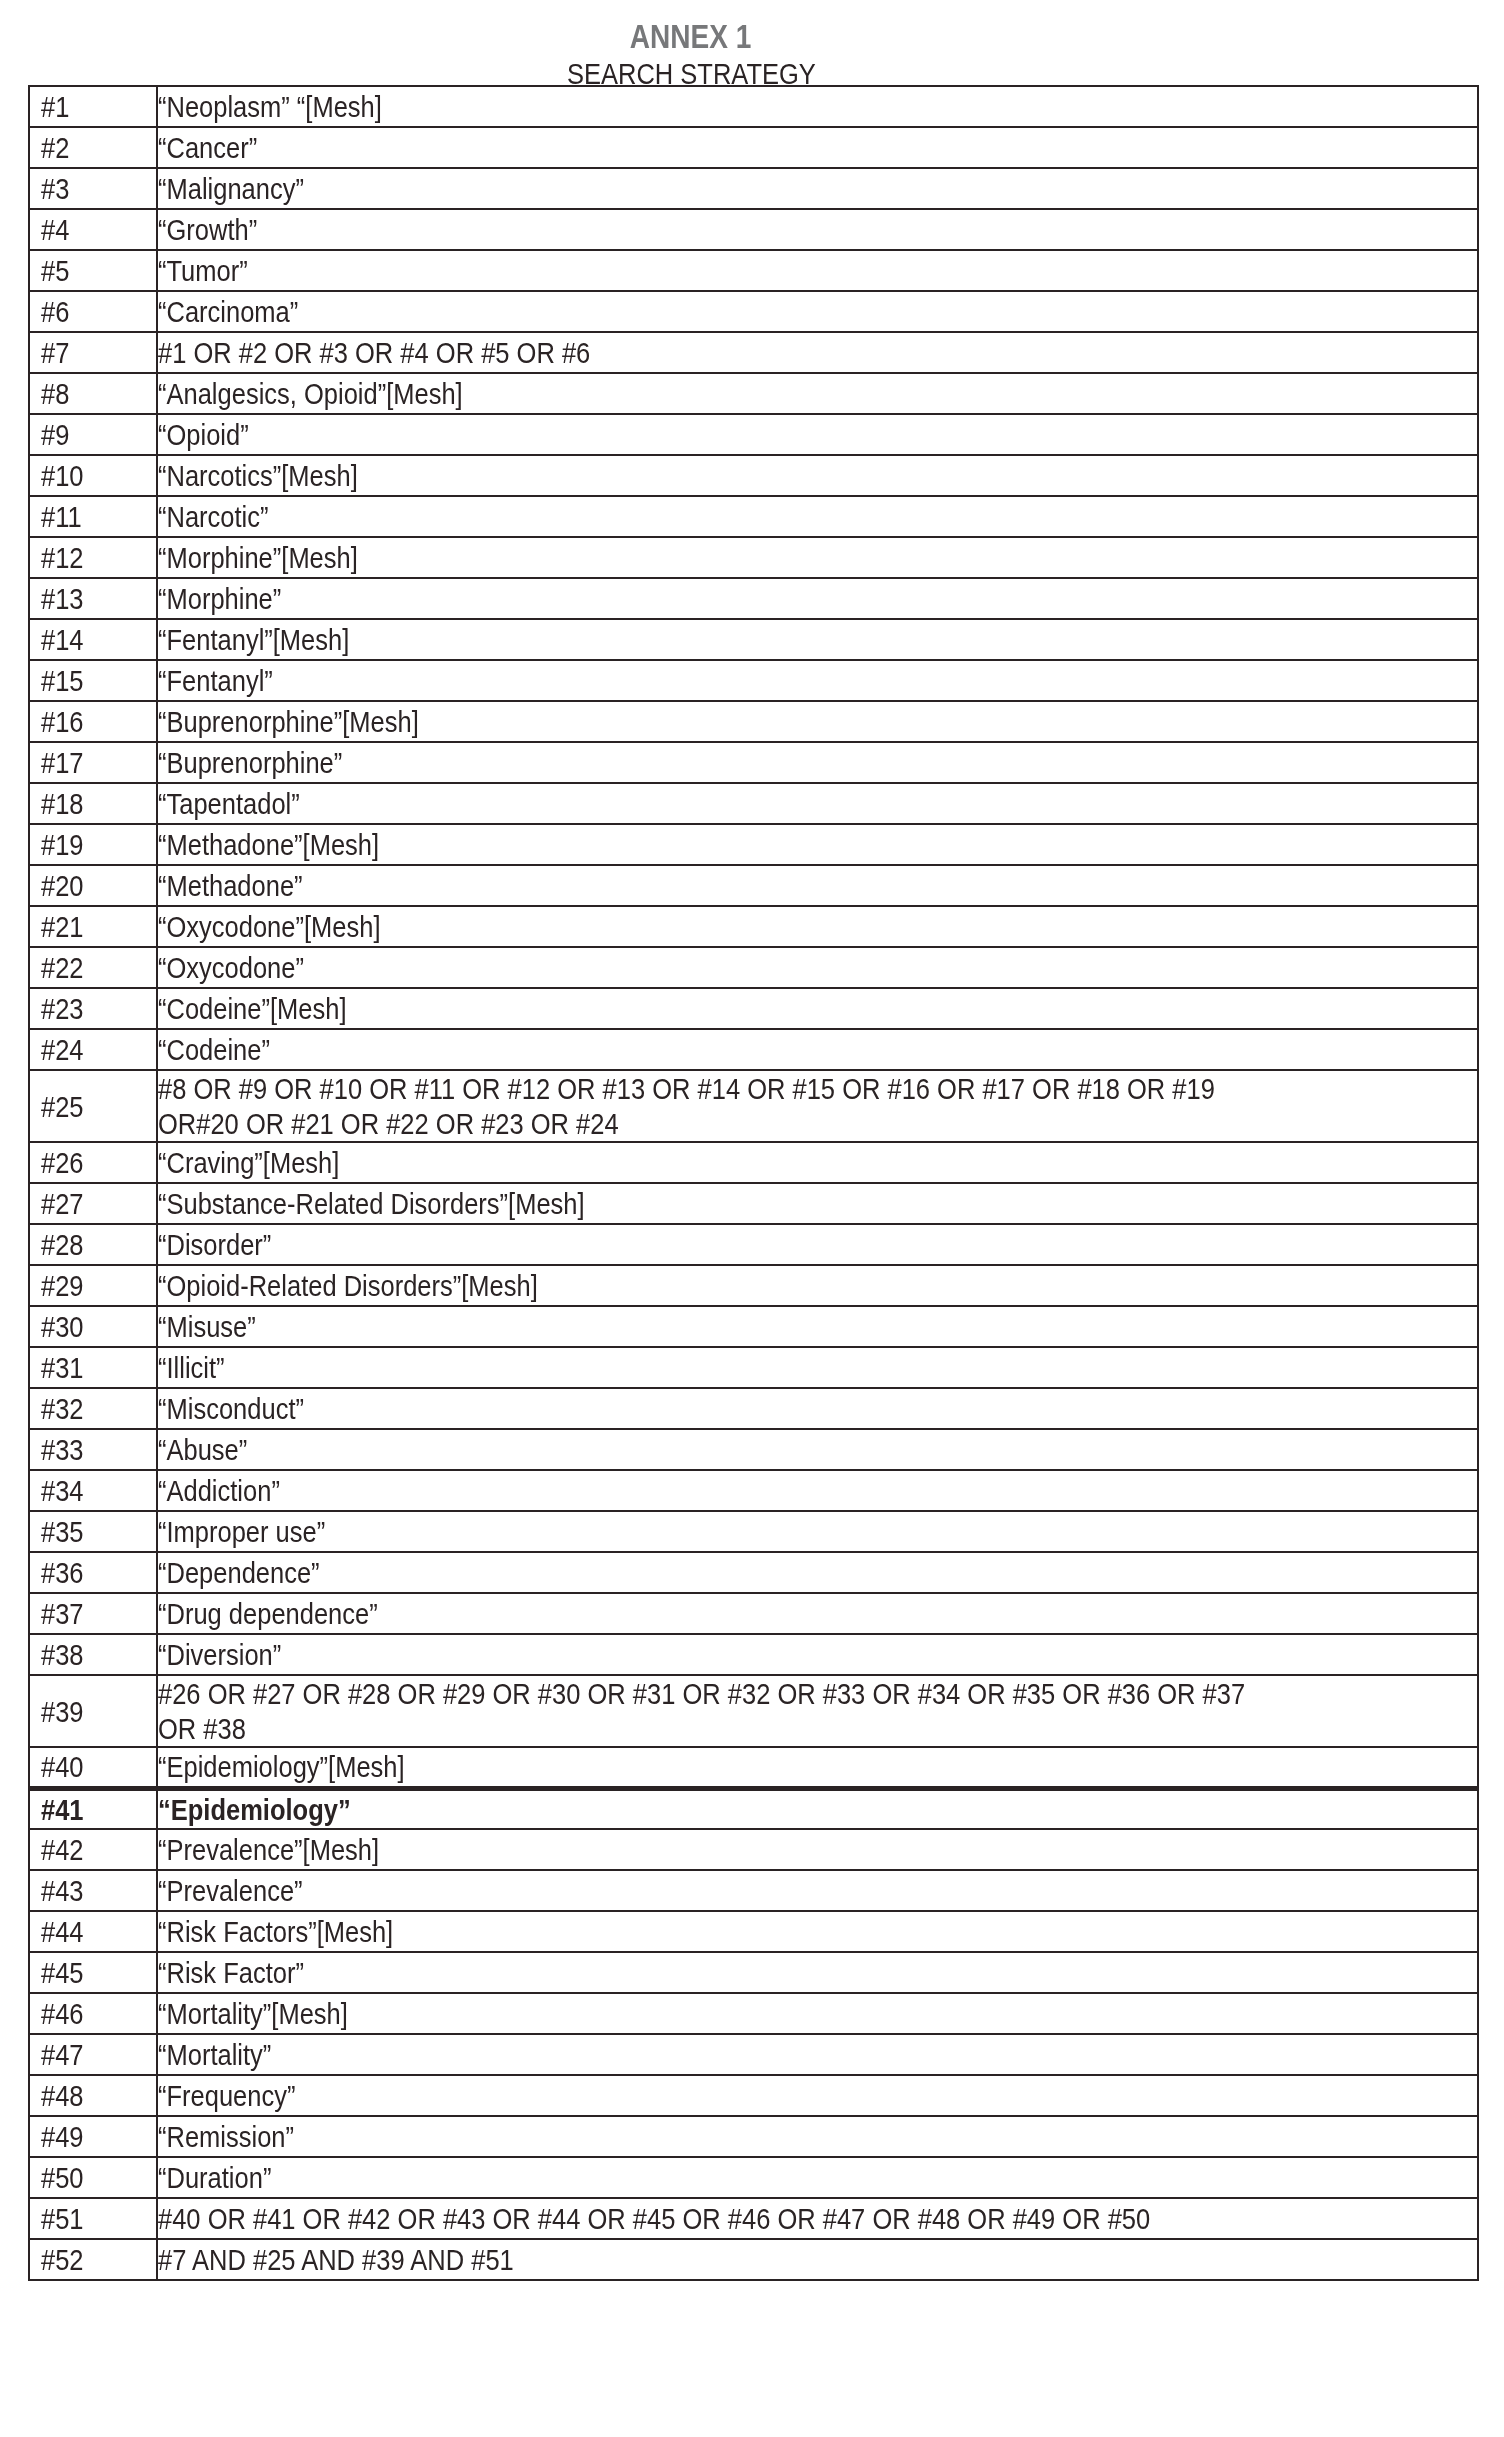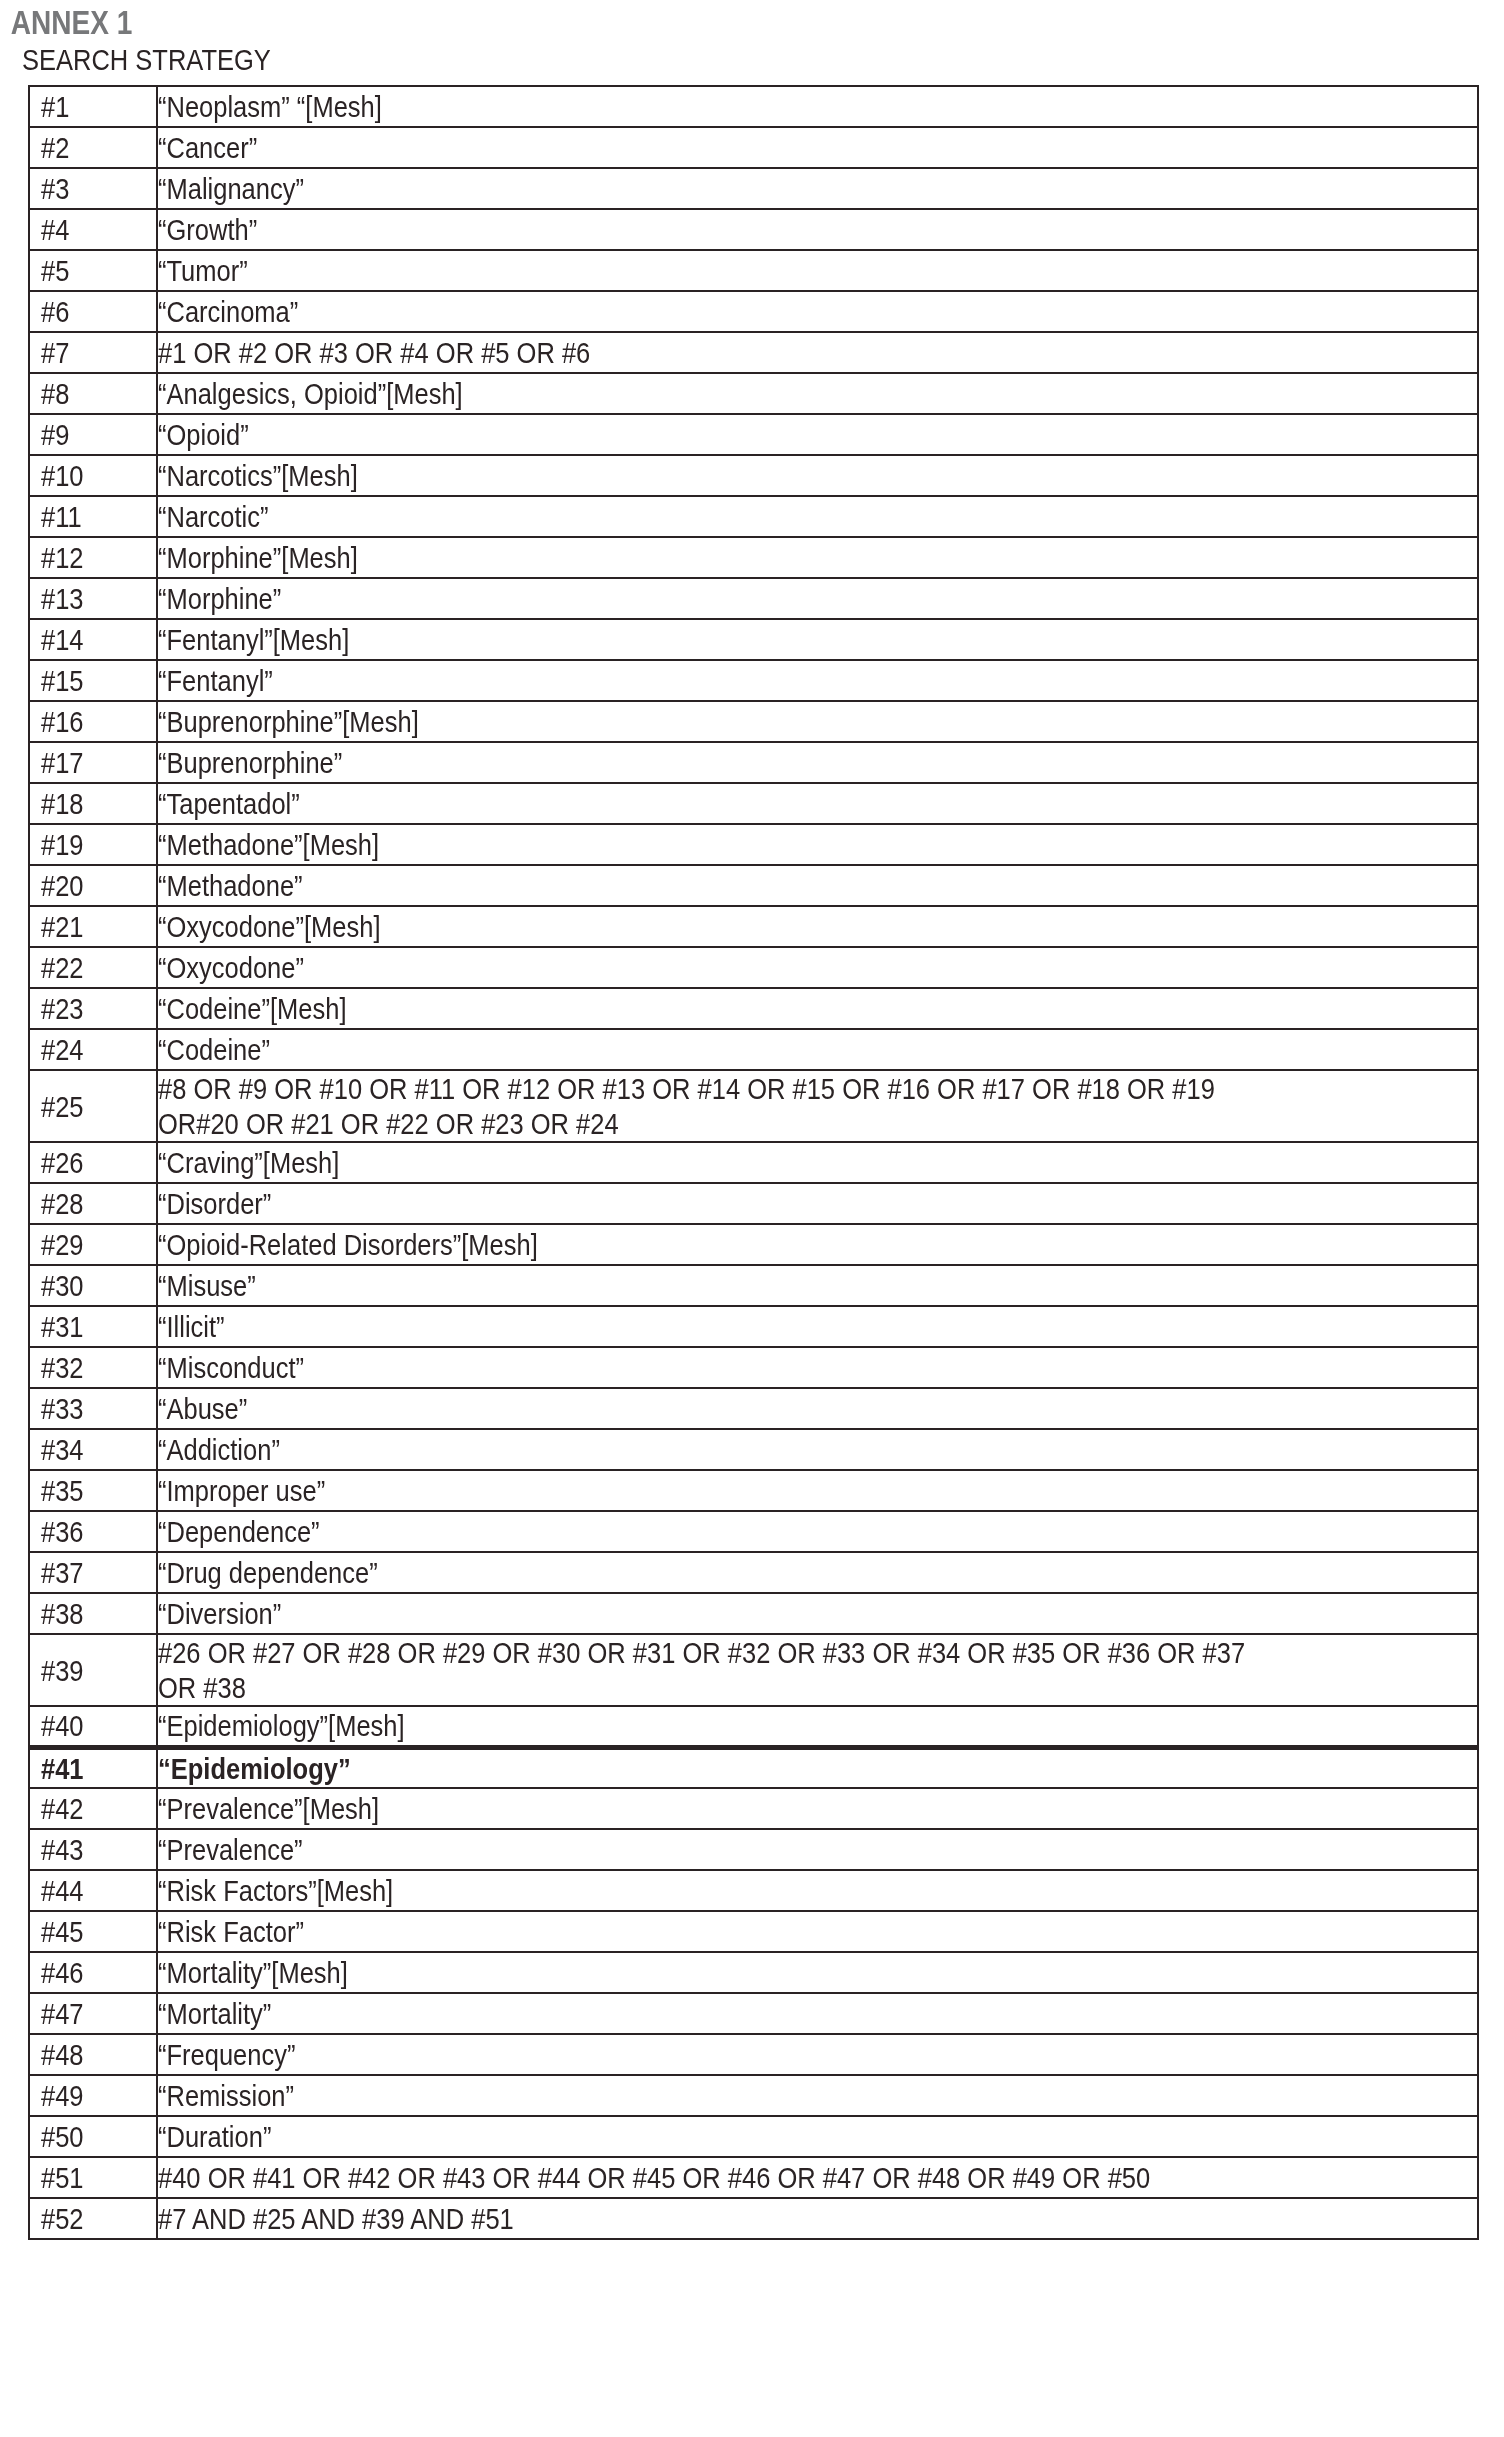--- a/index.html
+++ b/index.html
@@ -11,23 +11,24 @@
     width: 1505px;
     height: 2438px;
     position: relative;
     font-family: "Liberation Sans", sans-serif;
     color: #2a2324;
     overflow: hidden;
   }
   
   .titles {
     position: absolute;
-    top: 4px;
+    top: 18px;
     left: 0;
     width: 1382px;           
+    text-align: center;
   }
   .title {
     font-size: 33px;
     font-weight: bold;
     color: #77787a;
     line-height: 38px;
   }
   .subtitle {
     font-size: 30px;
     font-weight: normal;
@@ -189,20 +190,24 @@
       <tr class="row tall">
     <td class="num"><span class="cnd">#25</span></td>
     <td class="term"><span class="cnd">#8 OR #9 OR #10 OR #11 OR #12 OR #13 OR #14 OR #15 OR #16 OR #17 OR #18 OR #19
 OR#20 OR #21 OR #22 OR #23 OR #24</span></td>
   </tr>
       <tr class="row">
     <td class="num"><span class="cnd">#26</span></td>
     <td class="term"><span class="cnd">“Craving”[Mesh]</span></td>
   </tr>
       <tr class="row">
+    <td class="num"><span class="cnd">#27</span></td>
+    <td class="term"><span class="cnd">“Substance-Related Disorders”[Mesh]</span></td>
+  </tr>
+      <tr class="row">
     <td class="num"><span class="cnd">#28</span></td>
     <td class="term"><span class="cnd">“Disorder”</span></td>
   </tr>
       <tr class="row">
     <td class="num"><span class="cnd">#29</span></td>
     <td class="term"><span class="cnd">“Opioid-Related Disorders”[Mesh]</span></td>
   </tr>
       <tr class="row">
     <td class="num"><span class="cnd">#30</span></td>
     <td class="term"><span class="cnd">“Misuse”</span></td>

